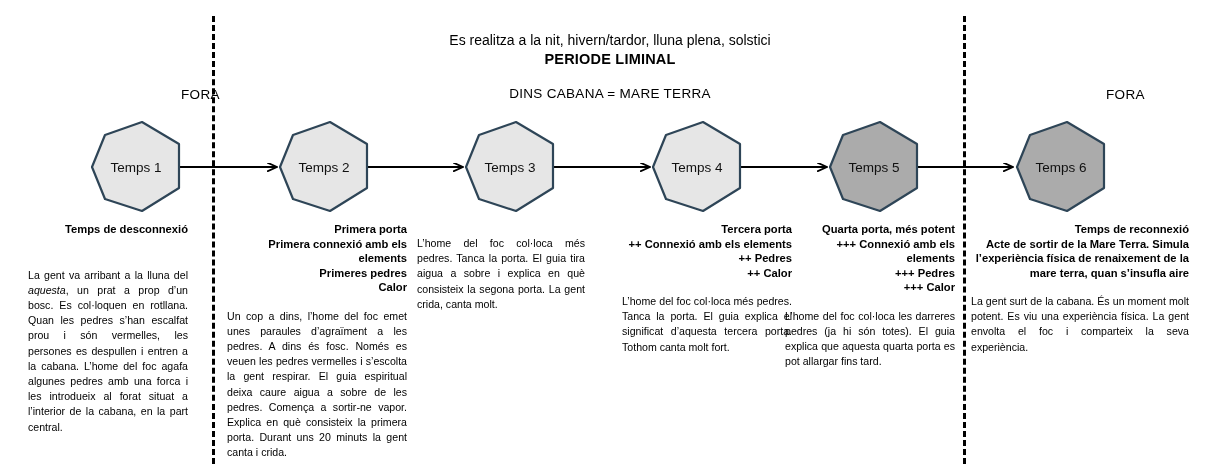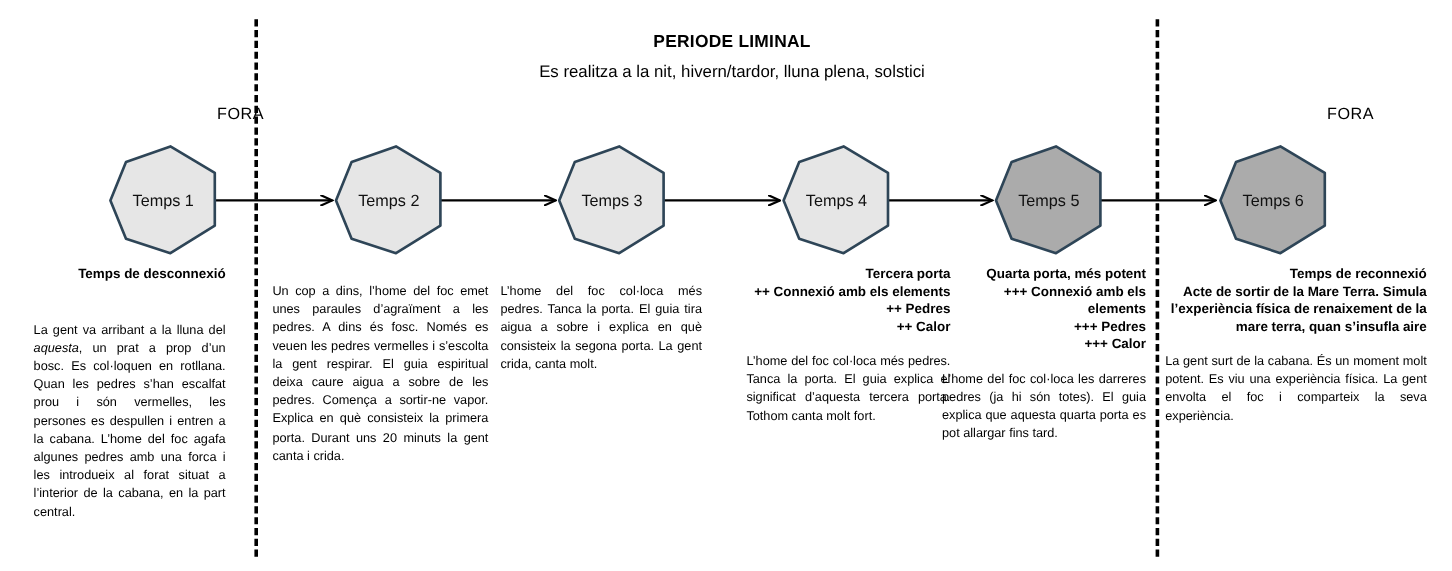--- a/index.html
+++ b/index.html
@@ -118,23 +118,24 @@
 </style>
 </head>
 <body>
 
 <div id="canvas">
 
   <div class="divider" id="divider-left"></div>
   <div class="divider" id="divider-right"></div>
 
   <div id="header-block">
+    <div id="header-subtitle">Es realitza a la nit, hivern/tardor, lluna plena, solstici</div>
     <div id="header-title">PERIODE LIMINAL</div>
-    <div id="header-subtitle">Es realitza a la nit, hivern/tardor, lluna plena, solstici</div>
-  </div>
+  </div>
+  <div id="inside-label">DINS CABANA = MARE TERRA</div>
 
   <div class="fora-label" id="fora-left">FORA</div>
   <div class="fora-label" id="fora-right">FORA</div>
 
   <svg id="flow-svg" viewBox="0 0 1210 115">
     <defs>
       <marker id="arrowhead" markerWidth="11" markerHeight="9" refX="10" refY="4.5" orient="auto" markerUnits="userSpaceOnUse">
         <path d="M0,0 L10,4.5 L0,9" fill="none" stroke="#000000" stroke-width="1.8"></path>
       </marker>
     </defs>
@@ -179,20 +180,21 @@
   </svg>
 
   <div class="col" id="col-1">
     <div class="col-caption">Temps de desconnexió</div>
     <div class="col-body">
       <span>La gent va arribant a la lluna del </span><em class="ital">aquesta</em><span>, un prat a prop d’un bosc. Es col·loquen en rotllana. Quan les pedres s’han escalfat prou i són vermelles, les persones es despullen i entren a la cabana. L’home del foc agafa algunes pedres amb una forca i les introdueix al forat situat a l’interior de la cabana, en la part central.</span>
     </div>
   </div>
 
   <div class="col" id="col-2">
+    <div class="col-caption">Primera porta<br>Primera connexió amb els elements<br>Primeres pedres<br>Calor</div>
     <div class="col-body">Un cop a dins, l’home del foc emet unes paraules d’agraïment a les pedres. A dins és fosc. Només es veuen les pedres vermelles i s’escolta la gent respirar. El guia espiritual deixa caure aigua a sobre de les pedres. Comença a sortir-ne vapor. Explica en què consisteix la primera porta. Durant uns 20 minuts la gent canta i crida.</div>
   </div>
 
   <div class="col" id="col-3">
     <div class="col-body">L’home del foc col·loca més pedres. Tanca la porta. El guia tira aigua a sobre i explica en què consisteix la segona porta. La gent crida, canta molt.</div>
   </div>
 
   <div class="col" id="col-4">
     <div class="col-caption">Tercera porta<br>++ Connexió amb els elements<br>++ Pedres<br>++ Calor</div>
     <div class="col-body">L’home del foc col·loca més pedres. Tanca la porta. El guia explica el significat d’aquesta tercera porta. Tothom canta molt fort.</div>

